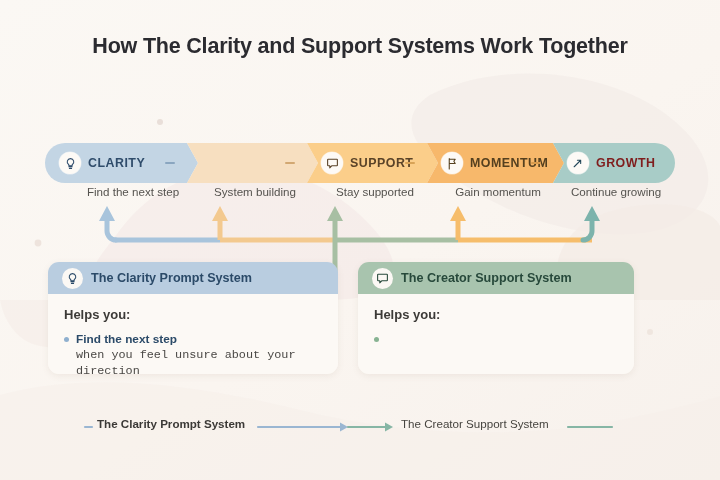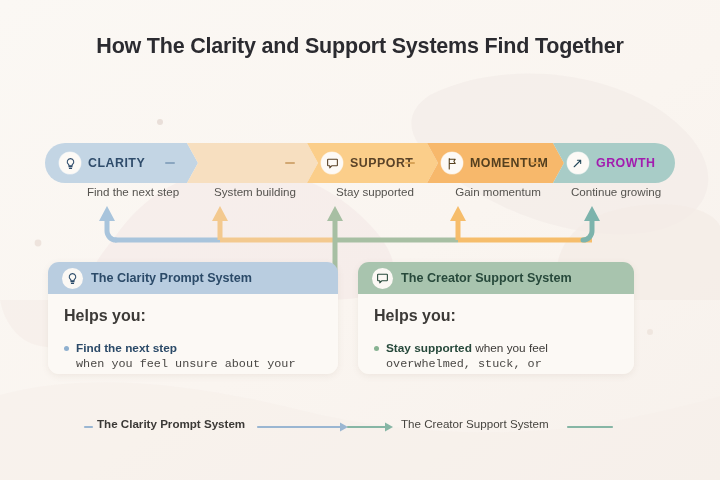--- a/index.html
+++ b/index.html
@@ -71,21 +71,21 @@
   }
   .card-hd{
     height:32px; display:flex; align-items:center; gap:8px; padding-left:14px;
   }
   .card-hd-icon{
     width:21px; height:21px; border-radius:50%; background:#fbf8f4;
     display:flex; align-items:center; justify-content:center; flex:0 0 auto;
   }
   .card-hd-title{ font-size:12.6px; font-weight:bold; white-space:nowrap; }
   .card-bd{ background:#fcf9f5; padding:13px 16px 14px 16px; height:80px; }
-  .helps{ font-size:16px; color:#3c3a37; font-weight:bold; margin-bottom:15px; }
+  .helps{ font-size:13px; color:#3c3a37; font-weight:bold; margin-bottom:9px; }
   .bullet-row{ display:flex; gap:7px; }
   .dot{ width:5px; height:5px; border-radius:50%; margin-top:6px; flex:0 0 auto; }
   .bullet-txt{ font-size:11.8px; line-height:16px; color:#3c3a37; }
   .bullet-txt b{ font-weight:bold; }
   .bullet-sub{ color:#4a4845;font-family:Liberation Mono, monospace; }
 
   
   .legend{ position:absolute; left:0; top:416px; width:720px; height:24px; z-index:5; }
   .legend-lab{
     position:absolute; top:1px; font-size:11.6px; font-weight:bold;
@@ -110,21 +110,21 @@
     <path d="M600,215 C650,196 710,204 720,226 L720,300 L560,300 C550,265 560,232 600,215 Z" fill="#f4ebe6" opacity="0.7"></path>
     <path d="M120,230 C180,150 290,150 360,215 C415,266 400,300 330,300 L110,300 C80,280 85,276 120,230 Z" fill="#f4e9e6" opacity="0.62"></path>
     <path d="M0,300 L250,300 C210,340 120,360 40,346 C18,342 4,322 0,300 Z" fill="#f5ece7" opacity="0.6"></path>
     <path d="M0,395 C90,370 200,385 300,410 C400,435 520,440 620,420 C670,410 700,402 720,396 L720,480 L0,480 Z" fill="#f6efe9" opacity="0.55"></path>
     <circle cx="160" cy="122" r="3" fill="#e7dcd6" opacity="0.9"></circle>
     <circle cx="38" cy="243" r="3.4" fill="#ece1da" opacity="0.9"></circle>
     <circle cx="650" cy="332" r="3" fill="#ece1da" opacity="0.75"></circle>
   </svg>
 </div>
 
-<div class="title">How The Clarity and Support Systems  Find Together</div>
+<div class="title">How The Clarity and Support Systems  Work Together</div>
 
 <div class="pipeline">
   <svg width="630" height="40" viewBox="0 0 630 40" id="pipe-svg">
       <path d="M 20,0 L 142,0 L 153,20 L 142,40 L 20,40 A 20 20 0 0 1 20,0 Z" fill="#c3d5e4"></path>
       <path d="M 142,0 L 262,0 L 273,20 L 262,40 L 142,40 L 153,20 Z" fill="#f7dfc0"></path>
       <path d="M 262,0 L 382,0 L 393,20 L 382,40 L 262,40 L 273,20 Z" fill="#fbce8a"></path>
       <path d="M 382,0 L 508,0 L 519,20 L 508,40 L 382,40 L 393,20 Z" fill="#f7b86b"></path>
       <path d="M 508,0 L 610,0 A 20 20 0 0 1 610,40 L 508,40 L 519,20 Z" fill="#a8ccc7"></path>
     </svg>
   <div class="pipe-items" id="pipe-items">
@@ -155,21 +155,21 @@
         </span>
         <span class="pipe-label" style="color: rgb(85, 64, 31);">MOMENTUM</span>
       </div>
       <span class="pipe-sep" style="background: rgb(215, 154, 76); left: 486px;"></span>
       <div class="pipe-item" style="left: 522px; width: 98px;">
         <span class="pipe-icon">
           <svg width="13" height="13" viewBox="0 0 24 24" fill="none" stroke="#24485a" stroke-width="2" stroke-linecap="round" stroke-linejoin="round">
             <path d="M4 18 16 6M10 6h6v6"></path>
           </svg>
         </span>
-        <span class="pipe-label" style="color: #a21caf;">GROWTH</span>
+        <span class="pipe-label" style="color: #7f1d1d;">GROWTH</span>
       </div>
     </div>
 </div>
 <div class="step-captions" id="step-captions">
     <div class="step-caption" style="left: 88px;">Find the next step</div>
     <div class="step-caption" style="left: 210px;">System building</div>
     <div class="step-caption" style="left: 330px;">Stay supported</div>
     <div class="step-caption" style="left: 453px;">Gain momentum</div>
     <div class="step-caption" style="left: 571px;">Continue growing</div>
   </div>
@@ -221,24 +221,20 @@
       <svg width="13" height="13" viewBox="0 0 24 24" fill="none" stroke="#27493b" stroke-width="2" stroke-linecap="round" stroke-linejoin="round">
         <path d="M20 4H4a1 1 0 0 0-1 1v10a1 1 0 0 0 1 1h3v4l4-4h9a1 1 0 0 0 1-1V5a1 1 0 0 0-1-1z"></path>
       </svg>
     </span>
     <span class="card-hd-title" style="color: rgb(39, 73, 59);">The Creator Support System</span>
   </div>
   <div class="card-bd">
     <div class="helps">Helps you:</div>
     <div class="bullet-row">
       <span class="dot" style="background: rgb(135, 179, 146);"></span>
-      <div class="bullet-txt">
-        <b style="color: rgb(39, 73, 59);">Stay supported</b><span> when you feel</span>
-        <div class="bullet-sub">overwhelmed, stuck, or unmotivated</div>
-      </div>
     </div>
   </div>
 </div>
 
 <div class="legend">
   <svg width="720" height="24" viewBox="0 0 720 24" id="legend-svg">
       <line x1="85" y1="11" x2="92" y2="11" stroke="#9ab6d2" stroke-width="2.2" stroke-linecap="round"></line>
       <line x1="258" y1="11" x2="341" y2="11" stroke="#9ab6d2" stroke-width="2.2" stroke-linecap="round"></line>
       <path d="M 348,11 L 340,6.5 L 340,15.5 Z" fill="#9ab6d2"></path>
       <line x1="348" y1="11" x2="386" y2="11" stroke="#86b6a5" stroke-width="2.2" stroke-linecap="round"></line>

